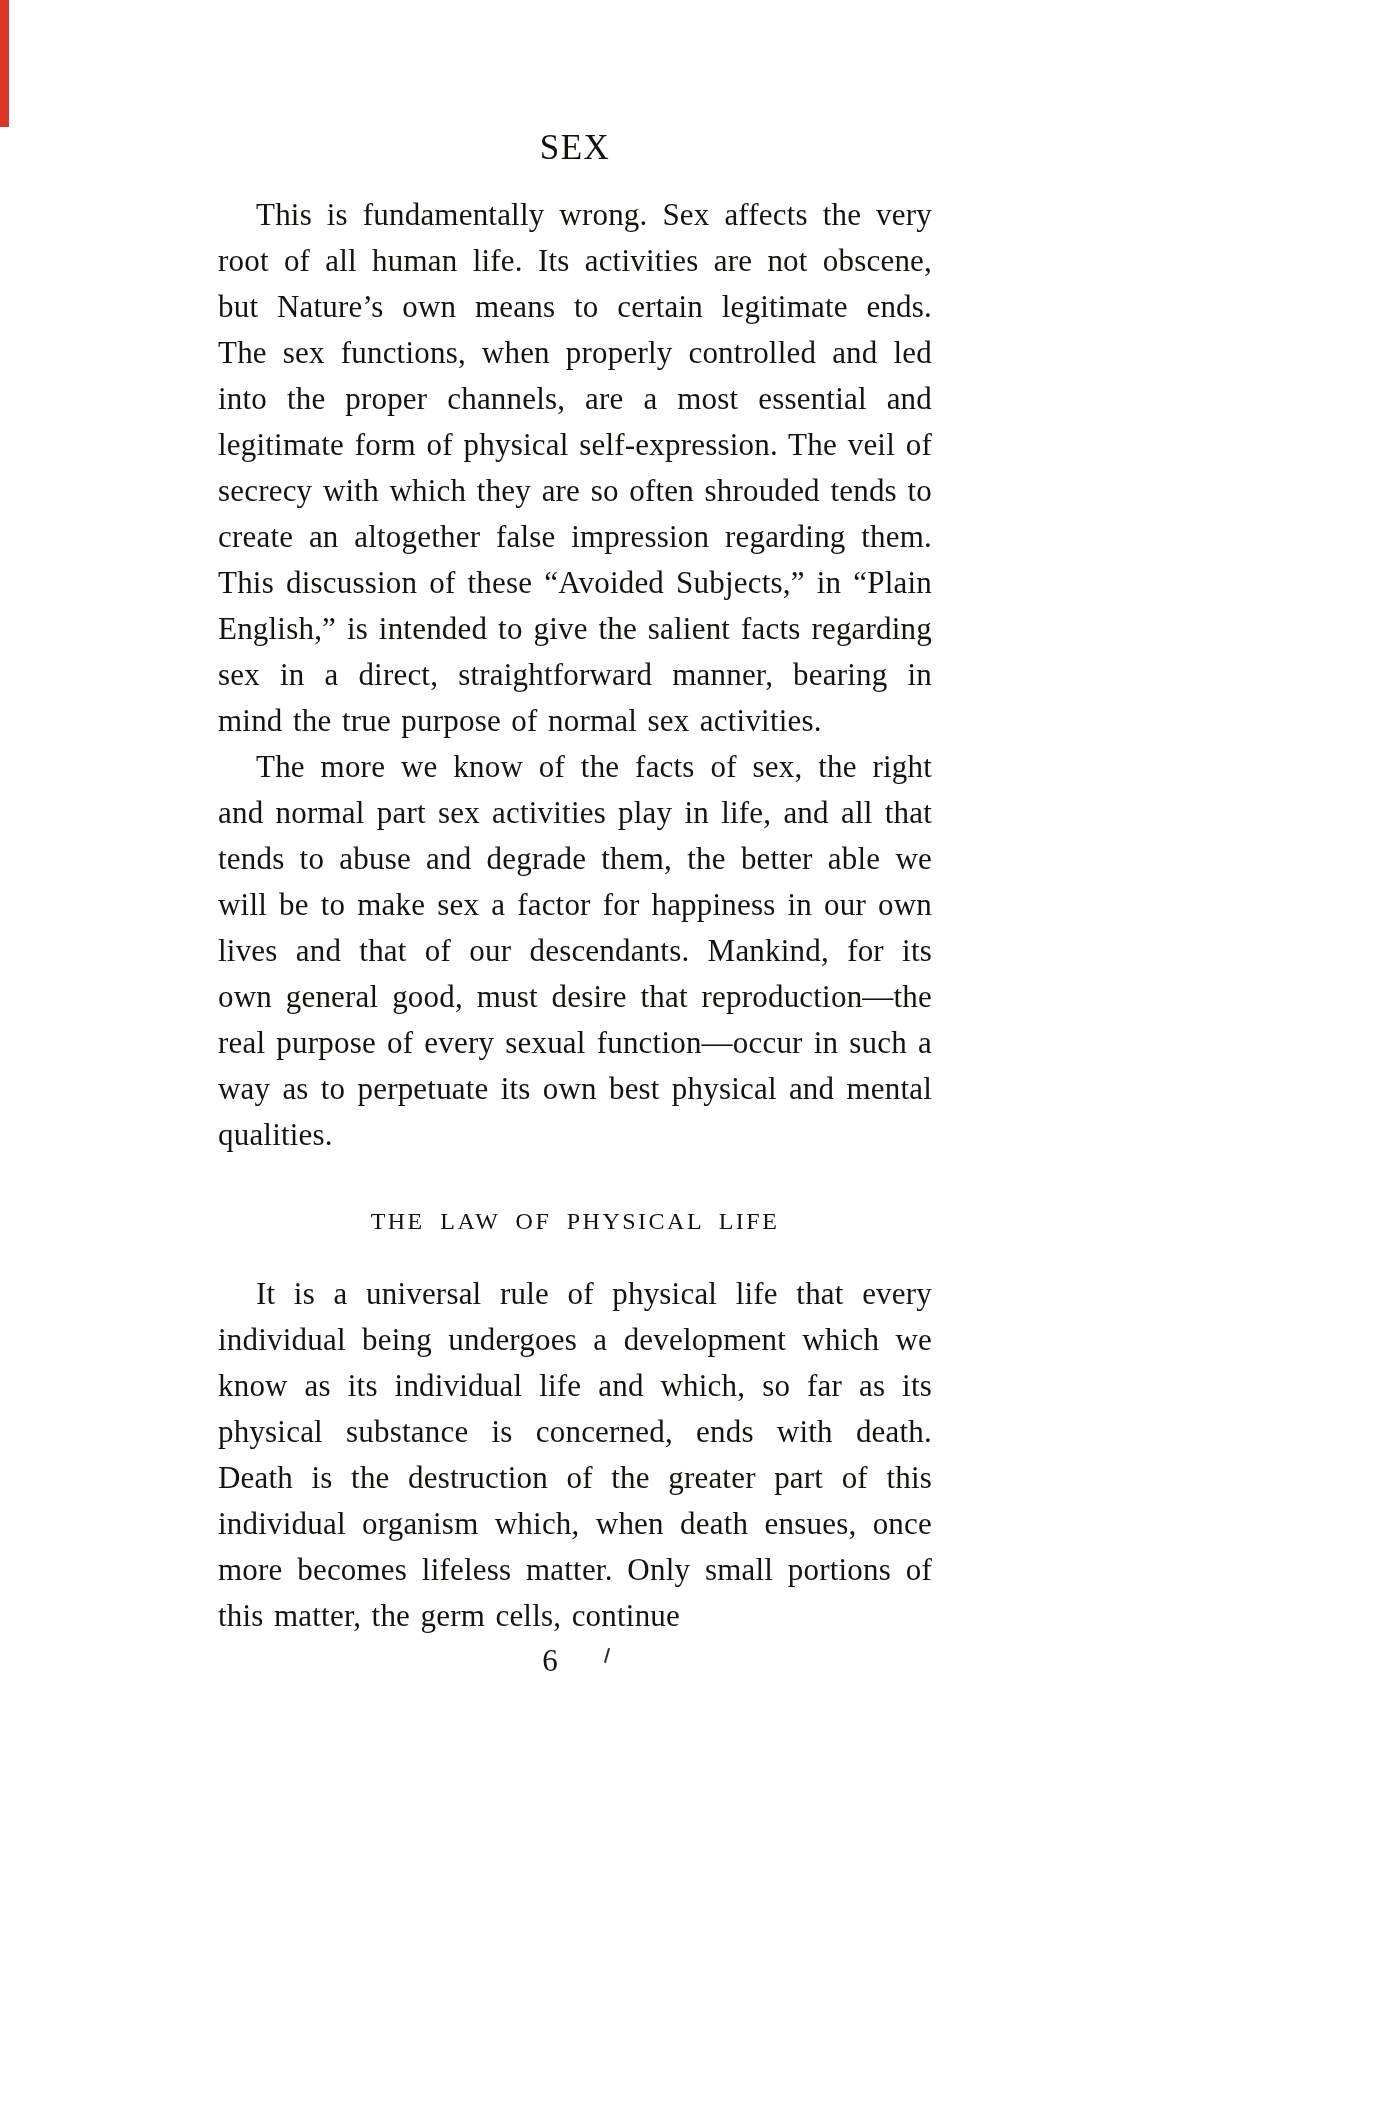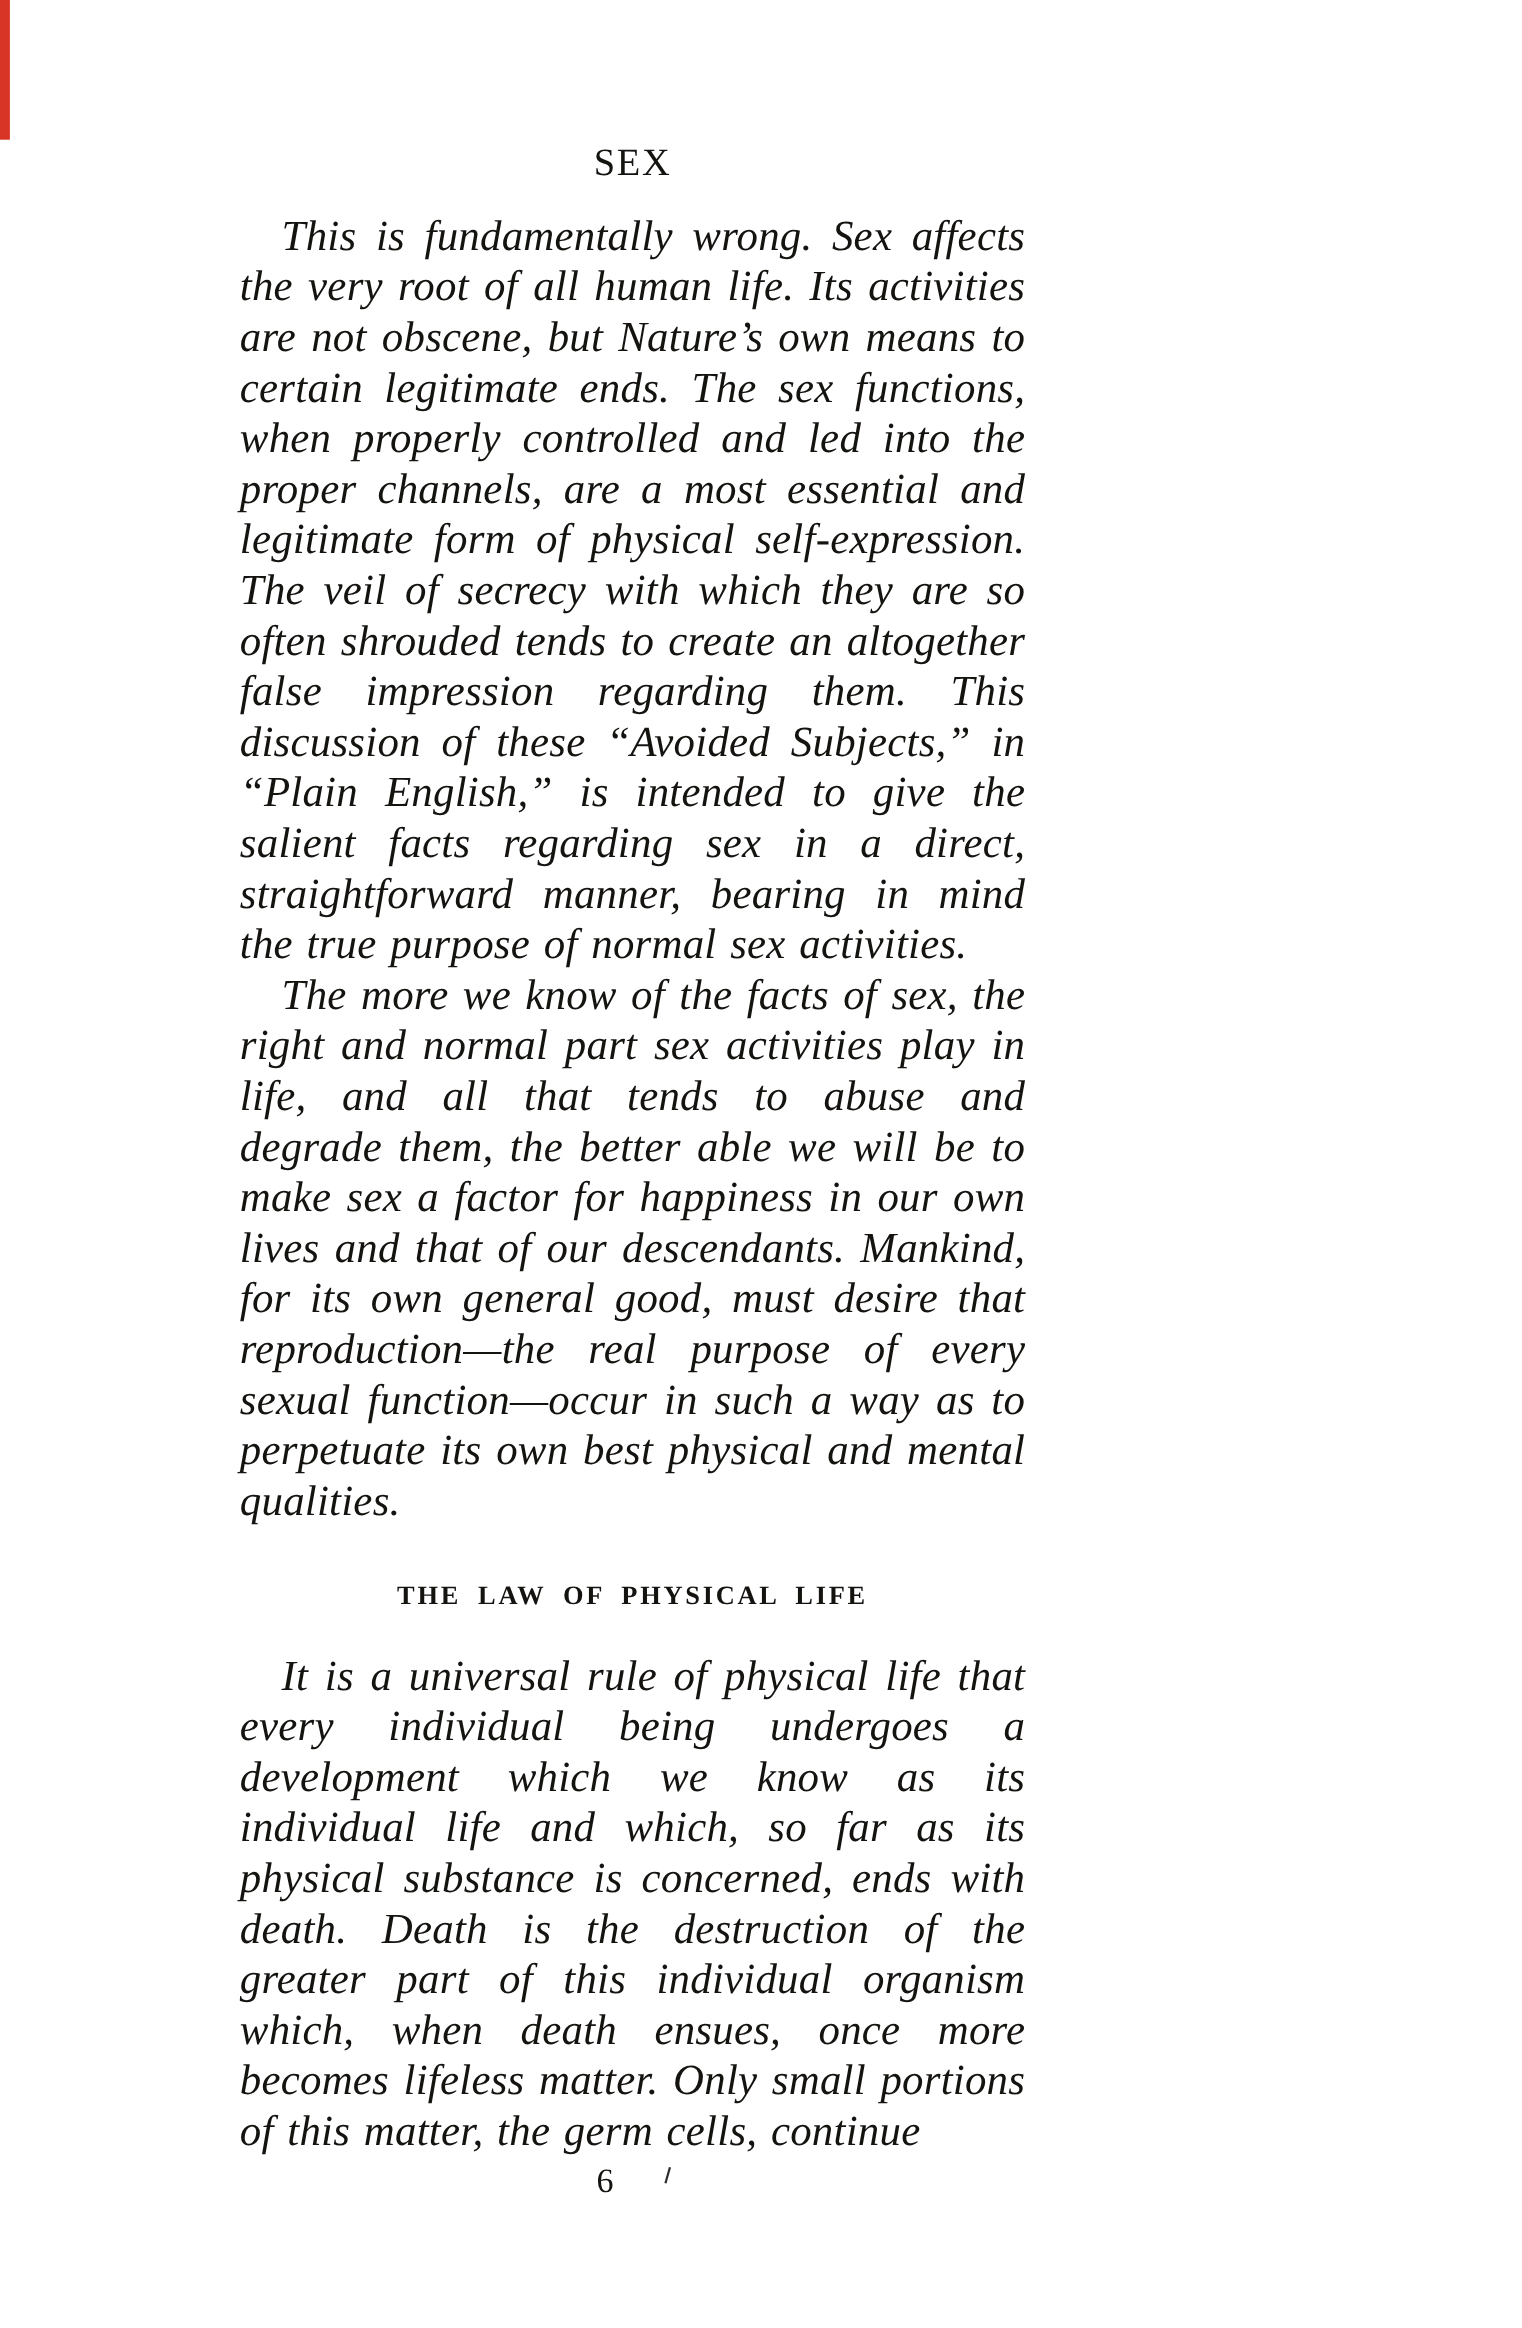--- a/index.html
+++ b/index.html
@@ -30,32 +30,31 @@
     width: 714px;
   }
   .page-title {
     font-size: 35px;
     font-weight: normal;
     letter-spacing: 1.5px;
     text-align: center;
     margin: 0 0 24px 0;
   }
   .para {
-    font-size: 39px;
+    font-size: 31px;
     line-height: 46px;
     text-align: justify;
     text-indent: 38px;
     margin: 0;
     letter-spacing: 0.2px;
     word-spacing: 2.5px;
-    font-style: italic;
   }
   .section-heading {
     font-size: 24px;
-    font-weight: bold;
+    font-weight: normal;
     letter-spacing: 2.5px;
     word-spacing: 7px;
     text-align: center;
     margin: 50px 0 36px 0;
   }
   .page-number-row {
     text-align: center;
     font-size: 31px;
     margin-top: 4px;
     position: relative;

